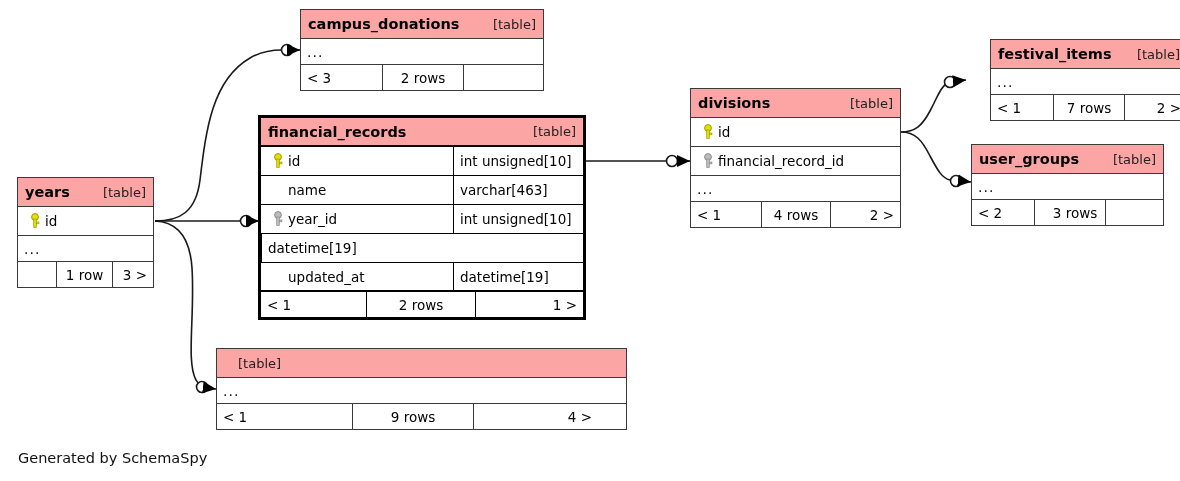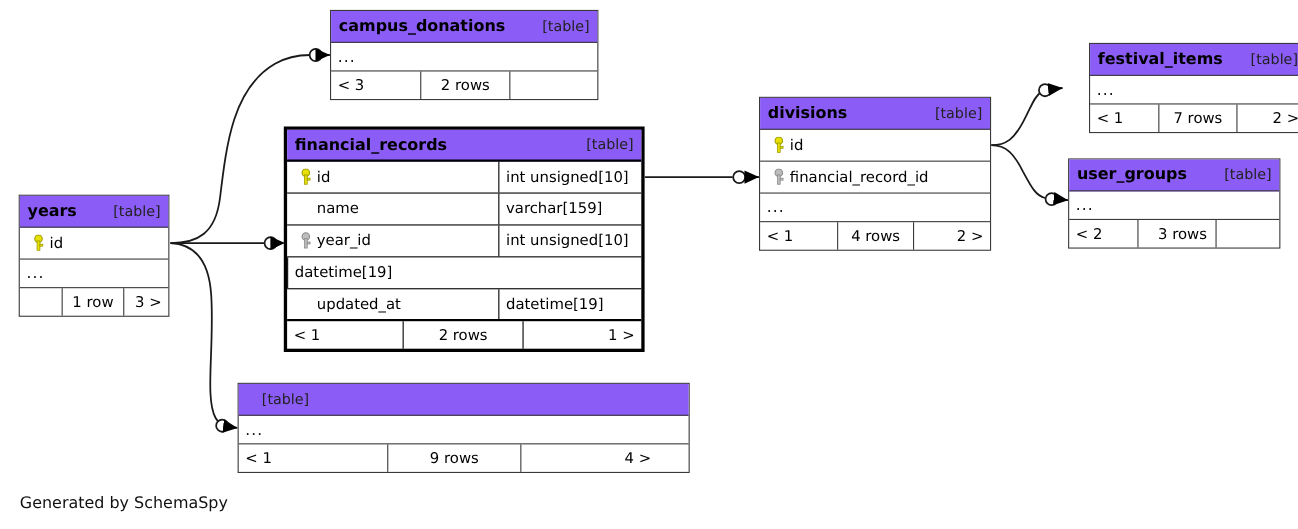--- a/index.html
+++ b/index.html
@@ -33,21 +33,21 @@
     position: absolute;
     z-index: 2;
     background: #ffffff;
     border: 1px solid #3a3a3a;
     box-sizing: border-box;
   }
   .table-box.focus {
     border: 3px solid #000000;
   }
   .tbl-header {
-    background: #8b5cf6;
+    background: #fca5a5;
     border-bottom: 1px solid #3a3a3a;
     display: flex;
     align-items: center;
     justify-content: space-between;
     padding: 0 7px;
     box-sizing: border-box;
     height: 29px;
   }
   .focus > .tbl-header {
     border-bottom: 2px solid #000000;
@@ -227,21 +227,21 @@
         <span>id</span>
       </div>
       <div class="col-type" style="width:130px;">int unsigned[10]</div>
     </div>
 
     <div class="col-row">
       <div class="col-name">
         <span class="keyslot"></span>
         <span>name</span>
       </div>
-      <div class="col-type" style="width:130px;">varchar[159]</div>
+      <div class="col-type" style="width:130px;">varchar[463]</div>
     </div>
 
     <div class="col-row">
       <div class="col-name">
         <span class="keyslot">
           <svg width="12" height="16" viewBox="0 0 12 16">
               <circle cx="6" cy="4" r="3.4" fill="#bdbdbd" stroke="#8a8a8a" stroke-width="1"></circle>
               <rect x="4.7" y="6" width="2.6" height="8.5" fill="#bdbdbd" stroke="#8a8a8a" stroke-width="0.7"></rect>
               <rect x="7.3" y="9" width="2.6" height="1.8" fill="#bdbdbd" stroke="#8a8a8a" stroke-width="0.7"></rect>
             </svg>

